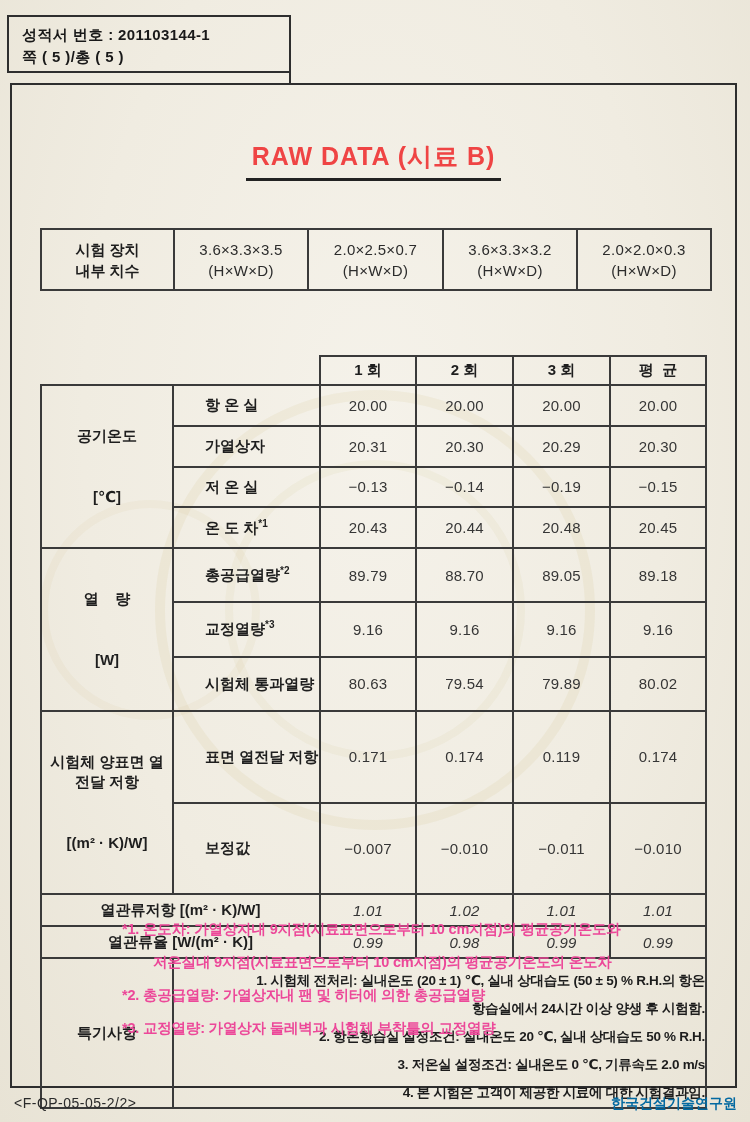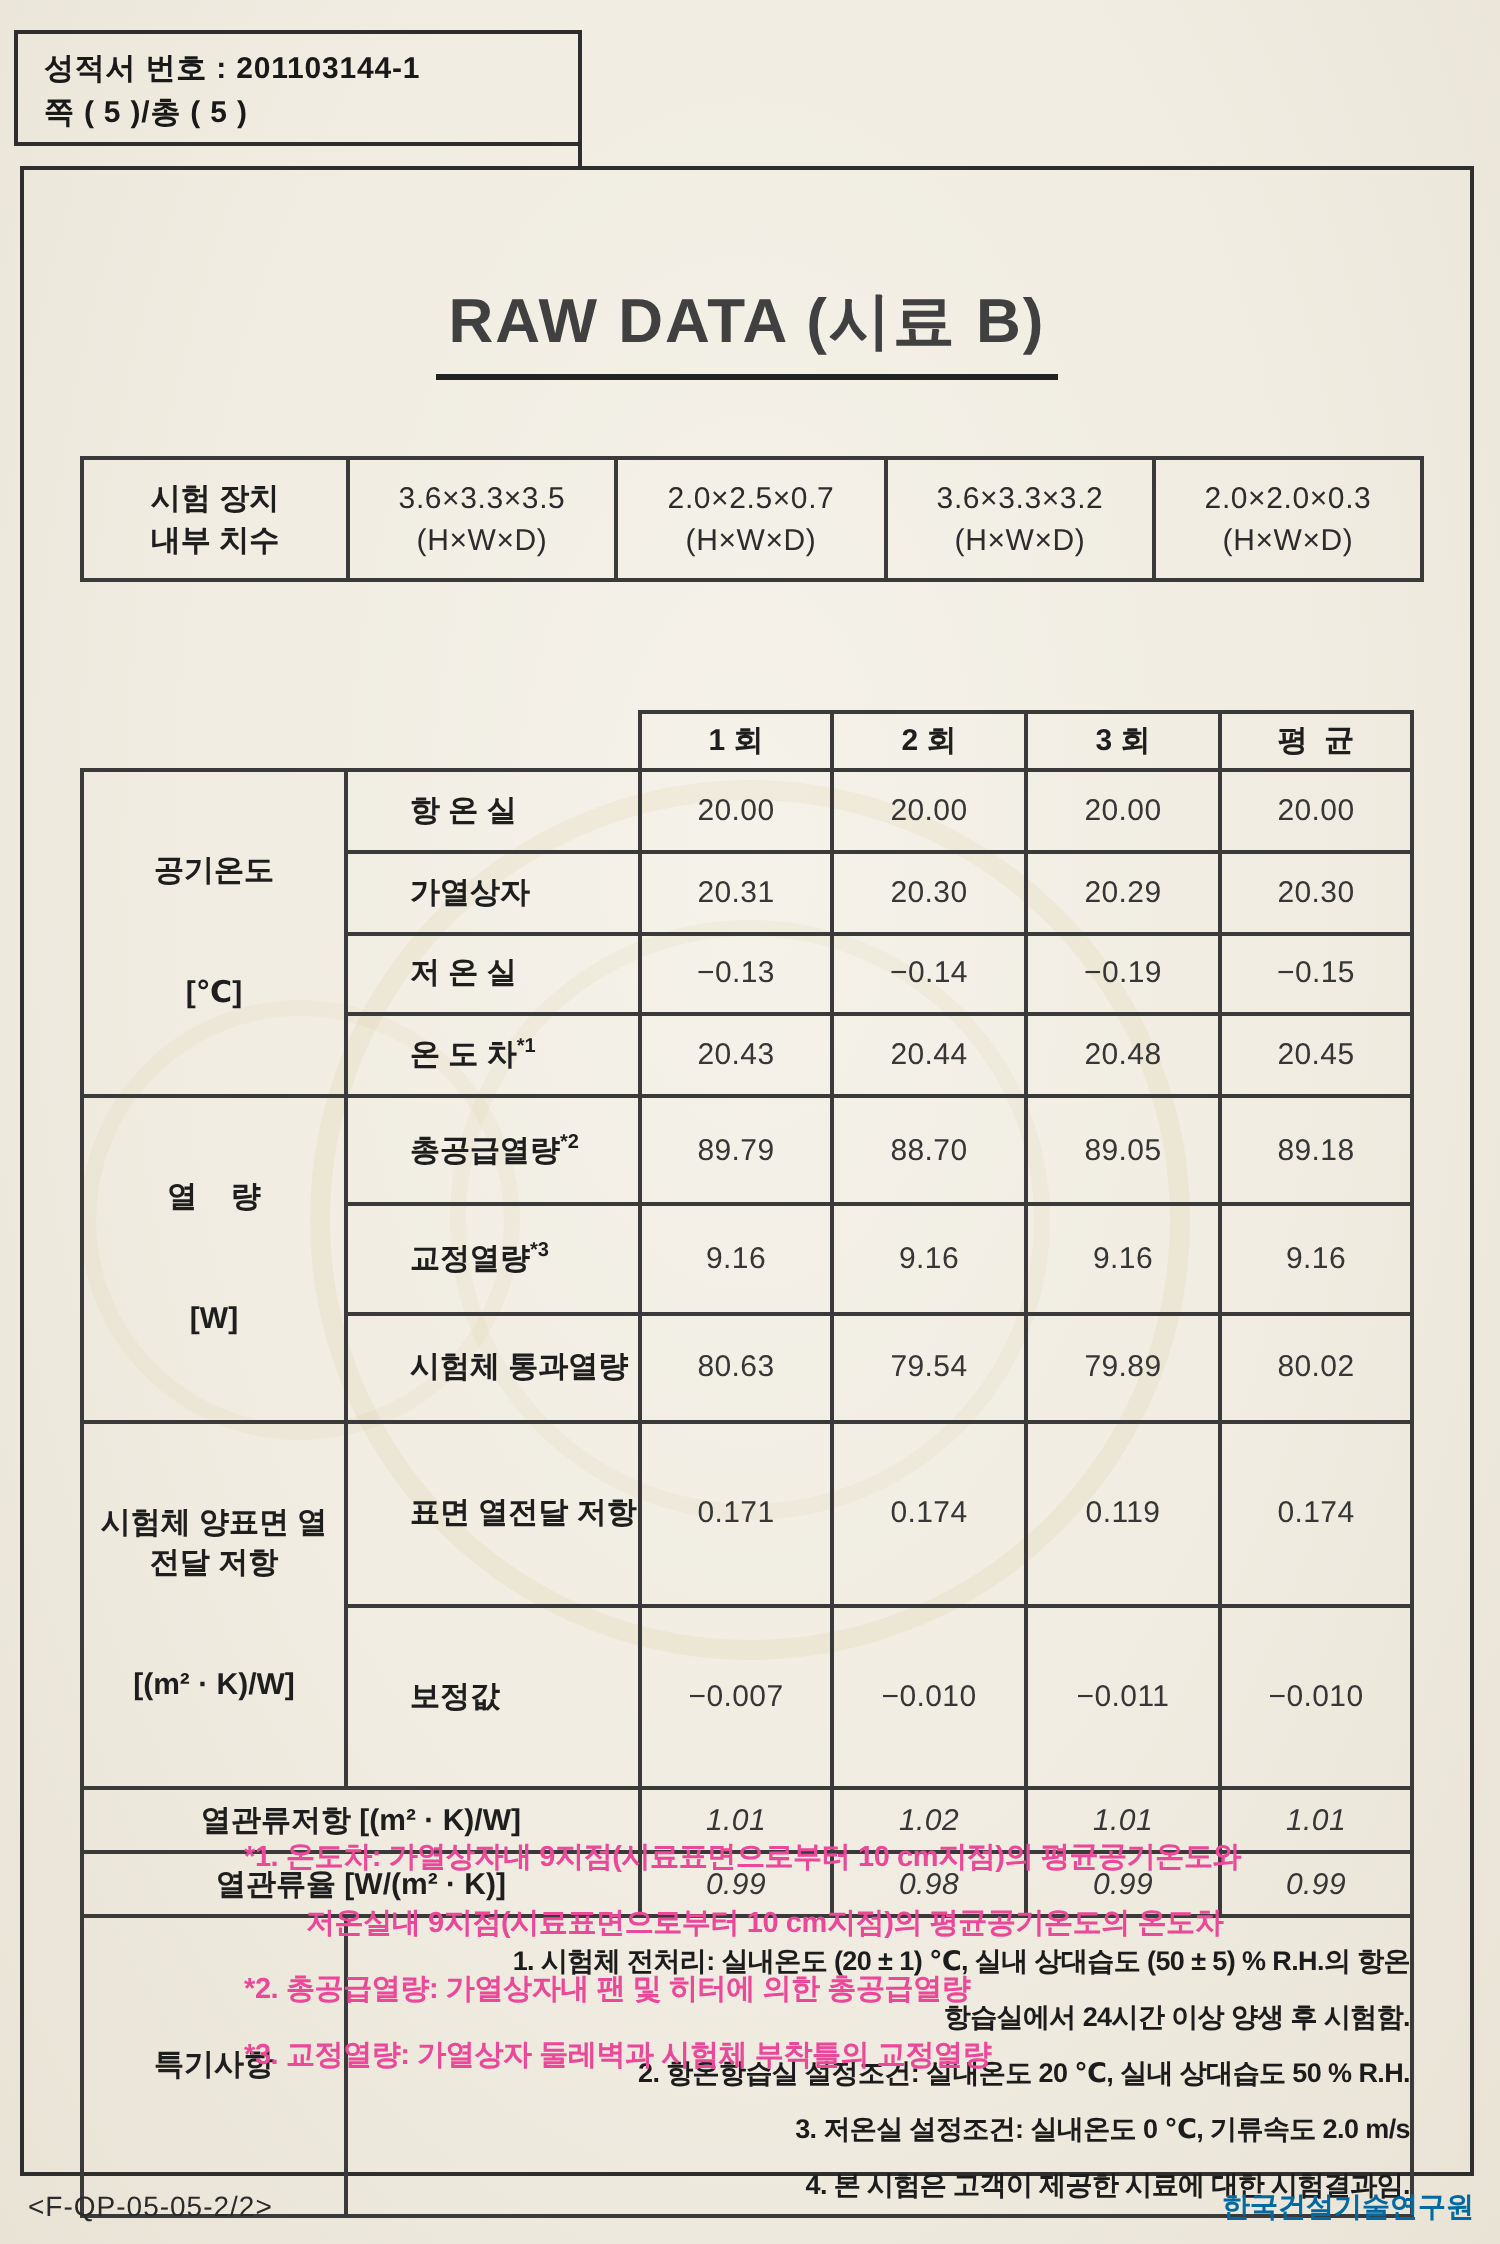--- a/index.html
+++ b/index.html
@@ -24,22 +24,22 @@
   .header-box .line { font-size:15px; font-weight:bold; letter-spacing:0.4px; line-height:22px; color:#191919; }
   .connector { position:absolute; left:289px; top:71px; width:2px; height:14px; background:#2e2e2e; }
 
   .main-box {
     position:absolute; left:10px; top:83px; width:727px; height:1005px;
     border:2px solid #2e2e2e;
   }
 
   .title-wrap { position:absolute; left:0; top:55px; width:100%; text-align:center; }
   .title {
-    display:inline-block; font-size:31px; font-weight:bold; letter-spacing:1px;
-    border-bottom:3px solid #222; padding:0 6px 5px 6px; color:#404040;
+    display:inline-block; font-size:25px; font-weight:bold; letter-spacing:1px;
+    border-bottom:3px solid #222; padding:0 6px 5px 6px; color:#ef4444;
   }
 
   table { border-collapse:collapse; table-layout:fixed; }
   td,th { border:2px solid #3a3a3a; text-align:center; vertical-align:middle; }
   .ghost { border:none !important; background:transparent; }
 
   
   .dim-table { position:absolute; left:28px; top:143px; }
   .dim-table th, .dim-table td { font-size:15px; }
   .dim-table .dh td, .dim-table .dh th { height:50px; font-weight:bold; line-height:20px; padding:0 3px; }

